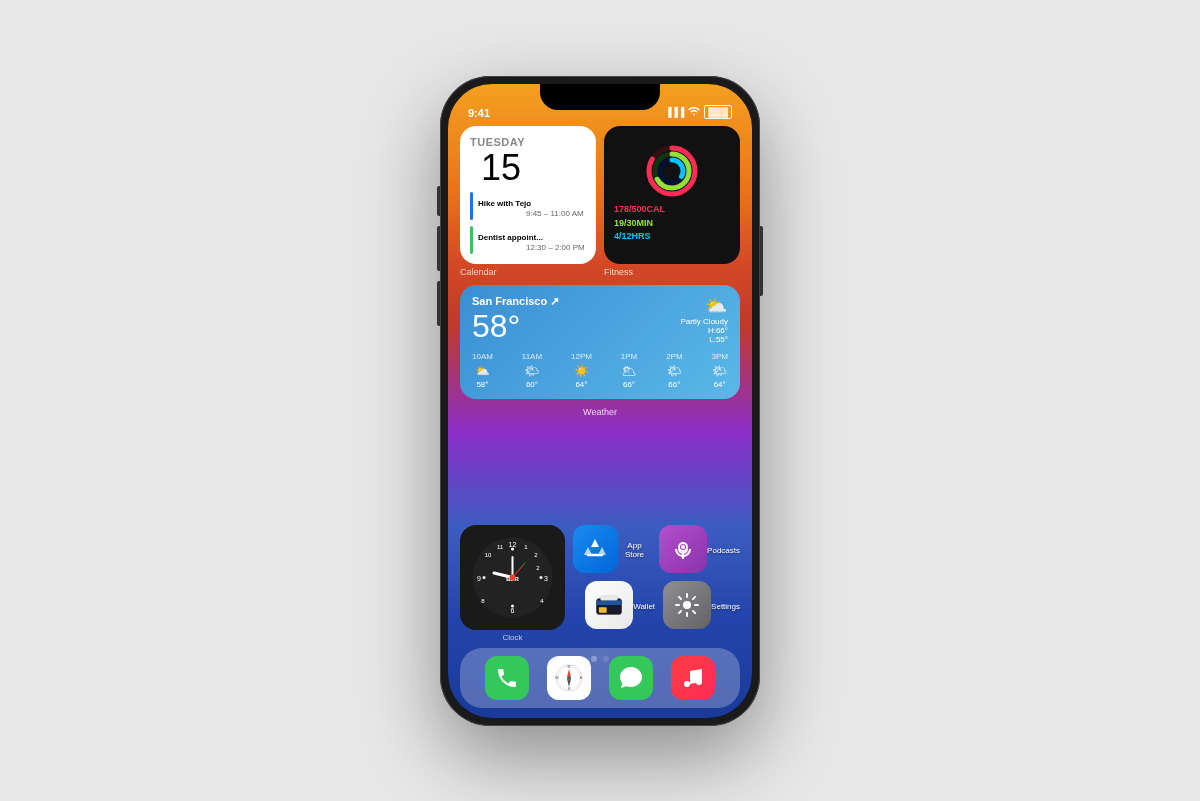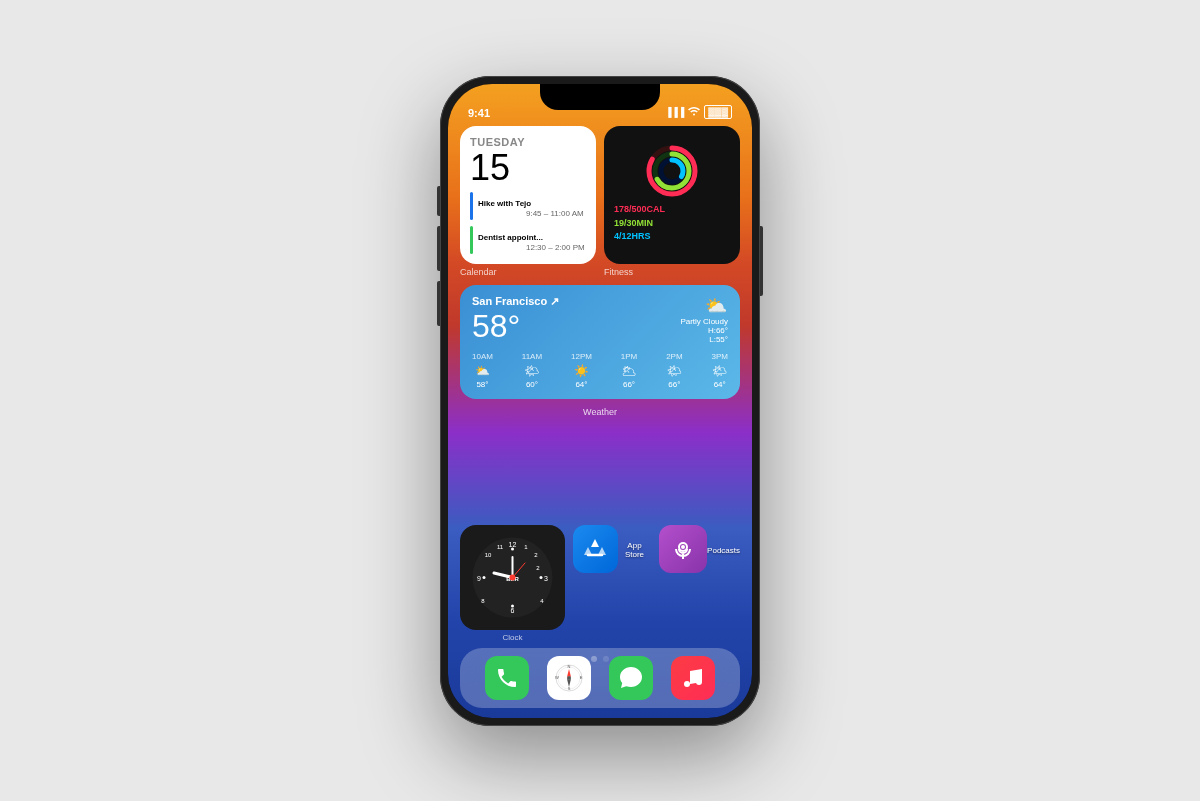--- a/index.html
+++ b/index.html
@@ -144,21 +144,21 @@
       color: #888;
       text-transform: uppercase;
       letter-spacing: 0.5px;
     }
 
     .cal-date {
       font-size: 36px;
       font-weight: 200;
       color: #000;
       line-height: 1;
-      margin: 2px 0;
+      margin: 2px 11px;
     }
 
     .cal-event {
       display: flex;
       align-items: flex-end;
       gap: 5px;
       margin-top: 4px;
     }
 
     .cal-event-bar {
@@ -639,20 +639,43 @@
                   <path d="M6 13c0 3.9 3.1 7 7 7s7-3.1 7-7" stroke="white" stroke-width="2" fill="none"></path>
                   <path d="M9 13c0 2.2 1.8 4 4 4s4-1.8 4-4" stroke="white" stroke-width="2" fill="none"></path>
                   <line x1="13" y1="18" x2="13" y2="23" stroke="white" stroke-width="2"></line>
                   <circle cx="13" cy="11" r="2" fill="white"></circle>
                 </svg>
               </div>
               <div class="app-icon-label">Podcasts</div>
             </div>
           </div>
 
+          <div class="app-row">
+            <div class="app-icon-wrapper">
+              <div class="app-icon wallet-icon">
+                <svg width="28" height="24" viewBox="0 0 36 28" fill="none">
+                  <rect x="2" y="6" width="32" height="20" rx="3" fill="#1a1a2e" stroke="#333" stroke-width="1"></rect>
+                  <rect x="2" y="8" width="32" height="6" fill="#1a56a0"></rect>
+
+                  <rect x="5" y="17" width="10" height="7" rx="1" fill="#f7b731"></rect>
+                  <rect x="7" y="2" width="22" height="6" rx="2" fill="#e8e8e8" stroke="#ccc" stroke-width="0.5"></rect>
+                </svg>
+              </div>
+              <div class="app-icon-label">Wallet</div>
+            </div>
+            <div class="app-icon-wrapper">
+              <div class="app-icon settings-icon">
+                <svg width="26" height="26" viewBox="0 0 26 26" fill="none">
+                  <circle cx="13" cy="13" r="4" fill="white"></circle>
+                  <path d="M13 2v3M13 21v3M2 13h3M21 13h3M4.9 4.9l2.1 2.1M19 19l2.1 2.1M4.9 21.1L7 19M19 7l2.1-2.1" stroke="white" stroke-width="2" stroke-linecap="round"></path>
+                </svg>
+              </div>
+              <div class="app-icon-label">Settings</div>
+            </div>
+          </div>
         </div>
 
       </div>
     </div>
 
     <div class="page-dots">
       <div class="dot" style="background:white;"></div>
       <div class="dot" style="background:rgba(255,255,255,0.4);"></div>
     </div>
 

